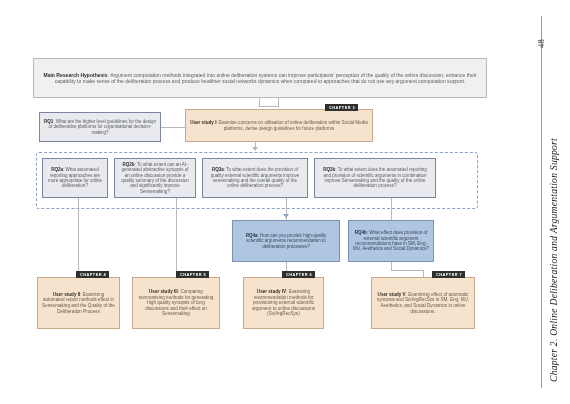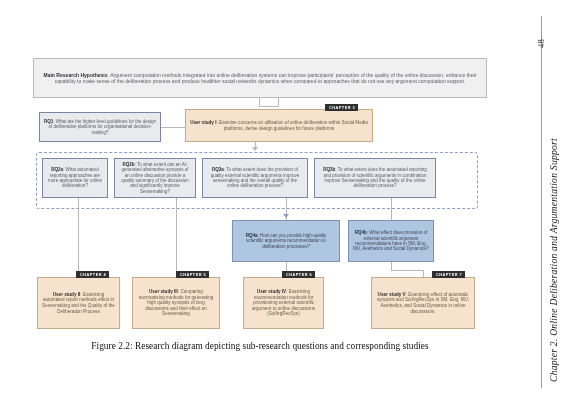--- a/index.html
+++ b/index.html
@@ -369,19 +369,18 @@
   </div>
   <div class="chapter-badge" id="badge-study4">CHAPTER 6</div>
 
   <div class="box study" id="study5">
     <span class="t">
       <b>User study V</b><span>: Examining effect of automatic synopsis and SciArgRecSys in SM, Eng, MU, Aesthetics, and Social Dynamics in online discussions.</span>
     </span>
   </div>
   <div class="chapter-badge" id="badge-study5">CHAPTER 7</div>
 
-  <div id="caption">Figure 2.2: Research diagram depicting sub-research questions and corresponding studies</div>
 
 </div>
 
 <div id="page-rule"></div>
 <div id="page-number">48</div>
 <div id="running-head">Chapter 2.   Online Deliberation and Argumentation Support</div>
 
 </body></html>

